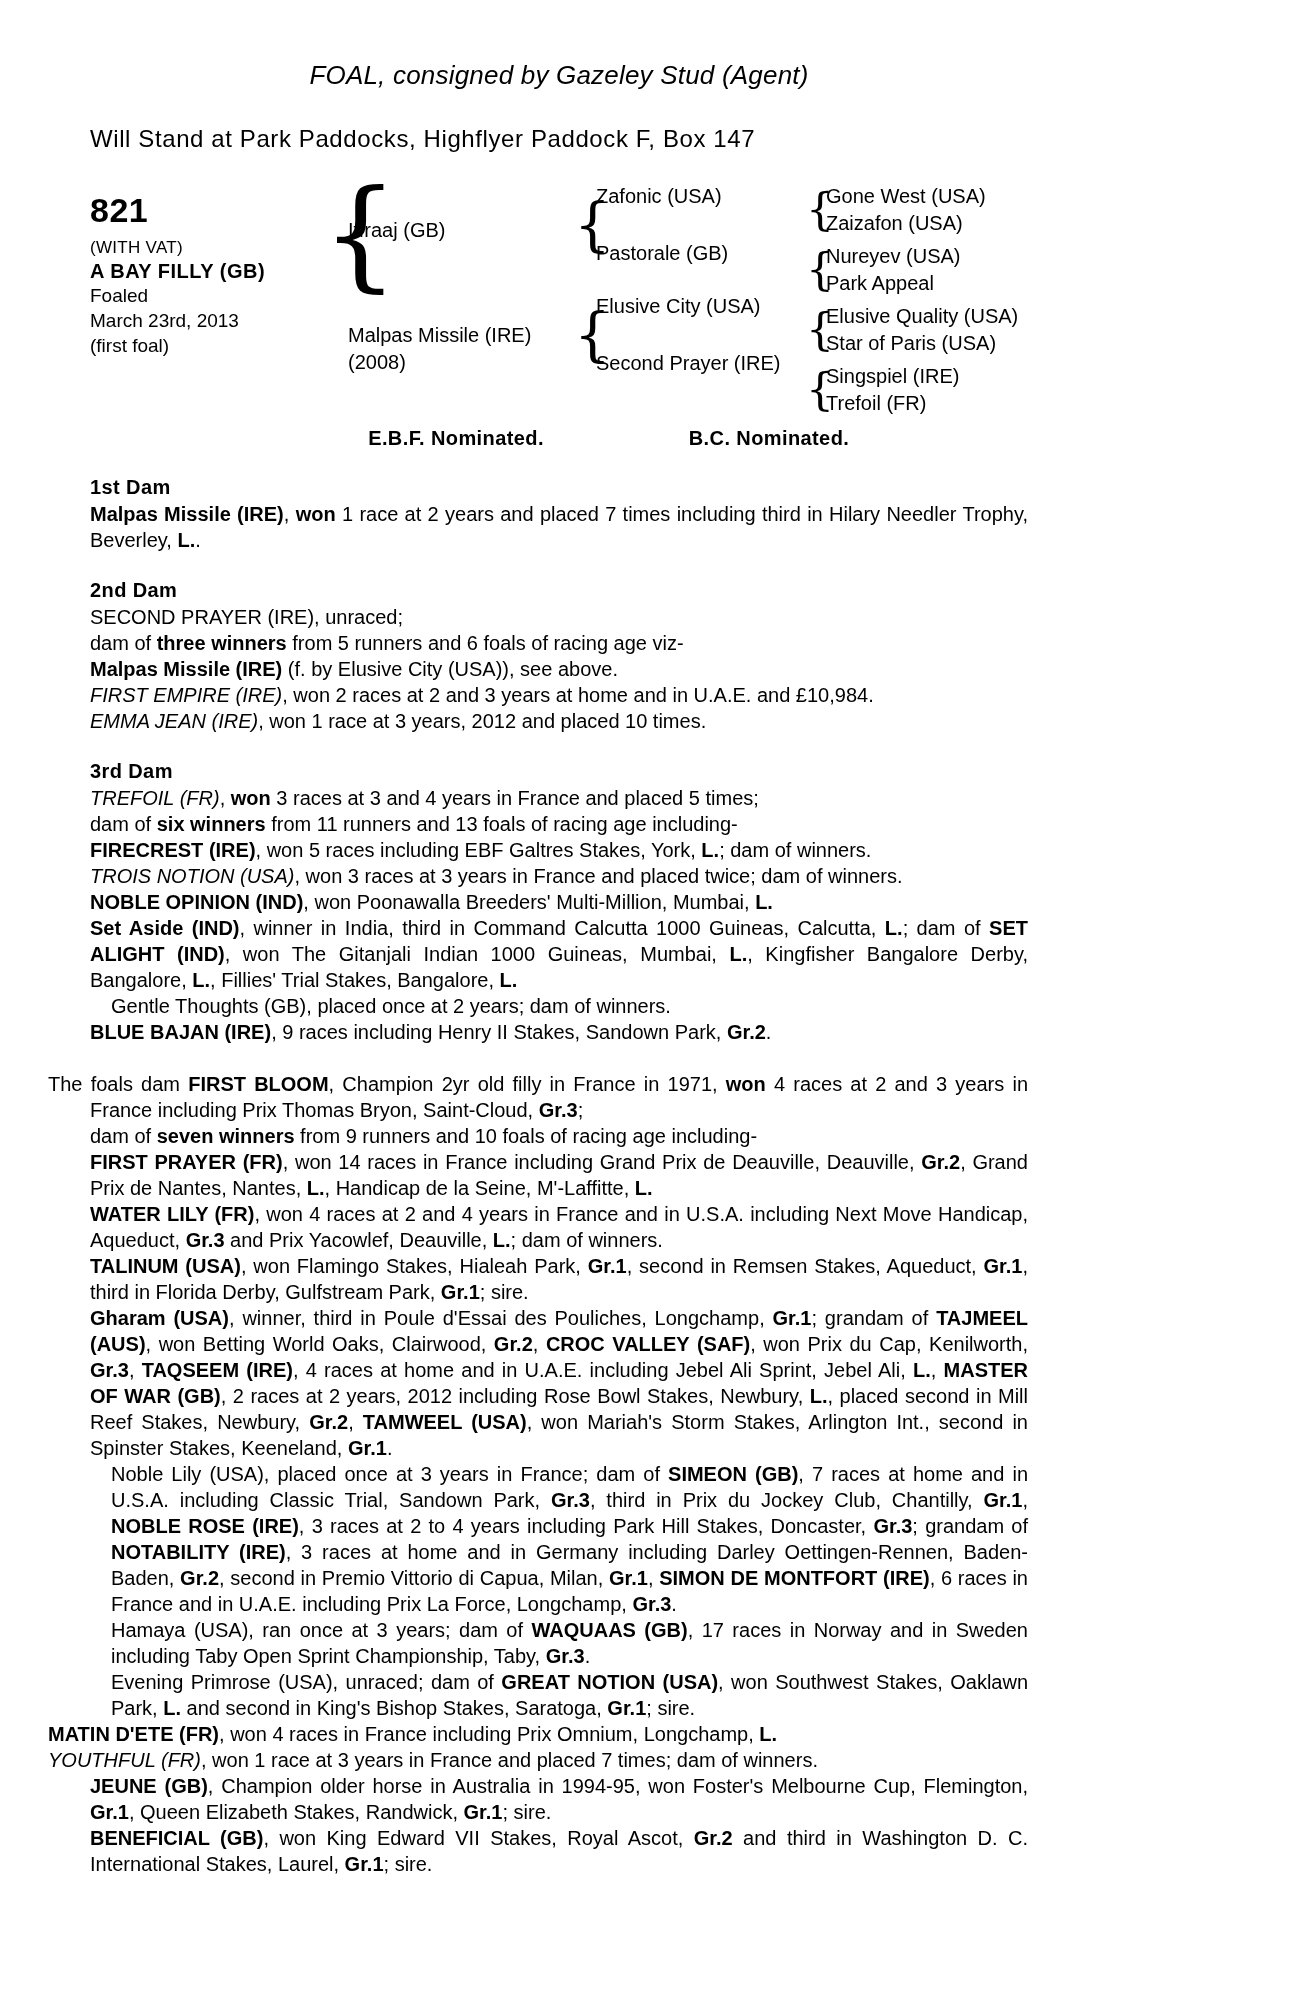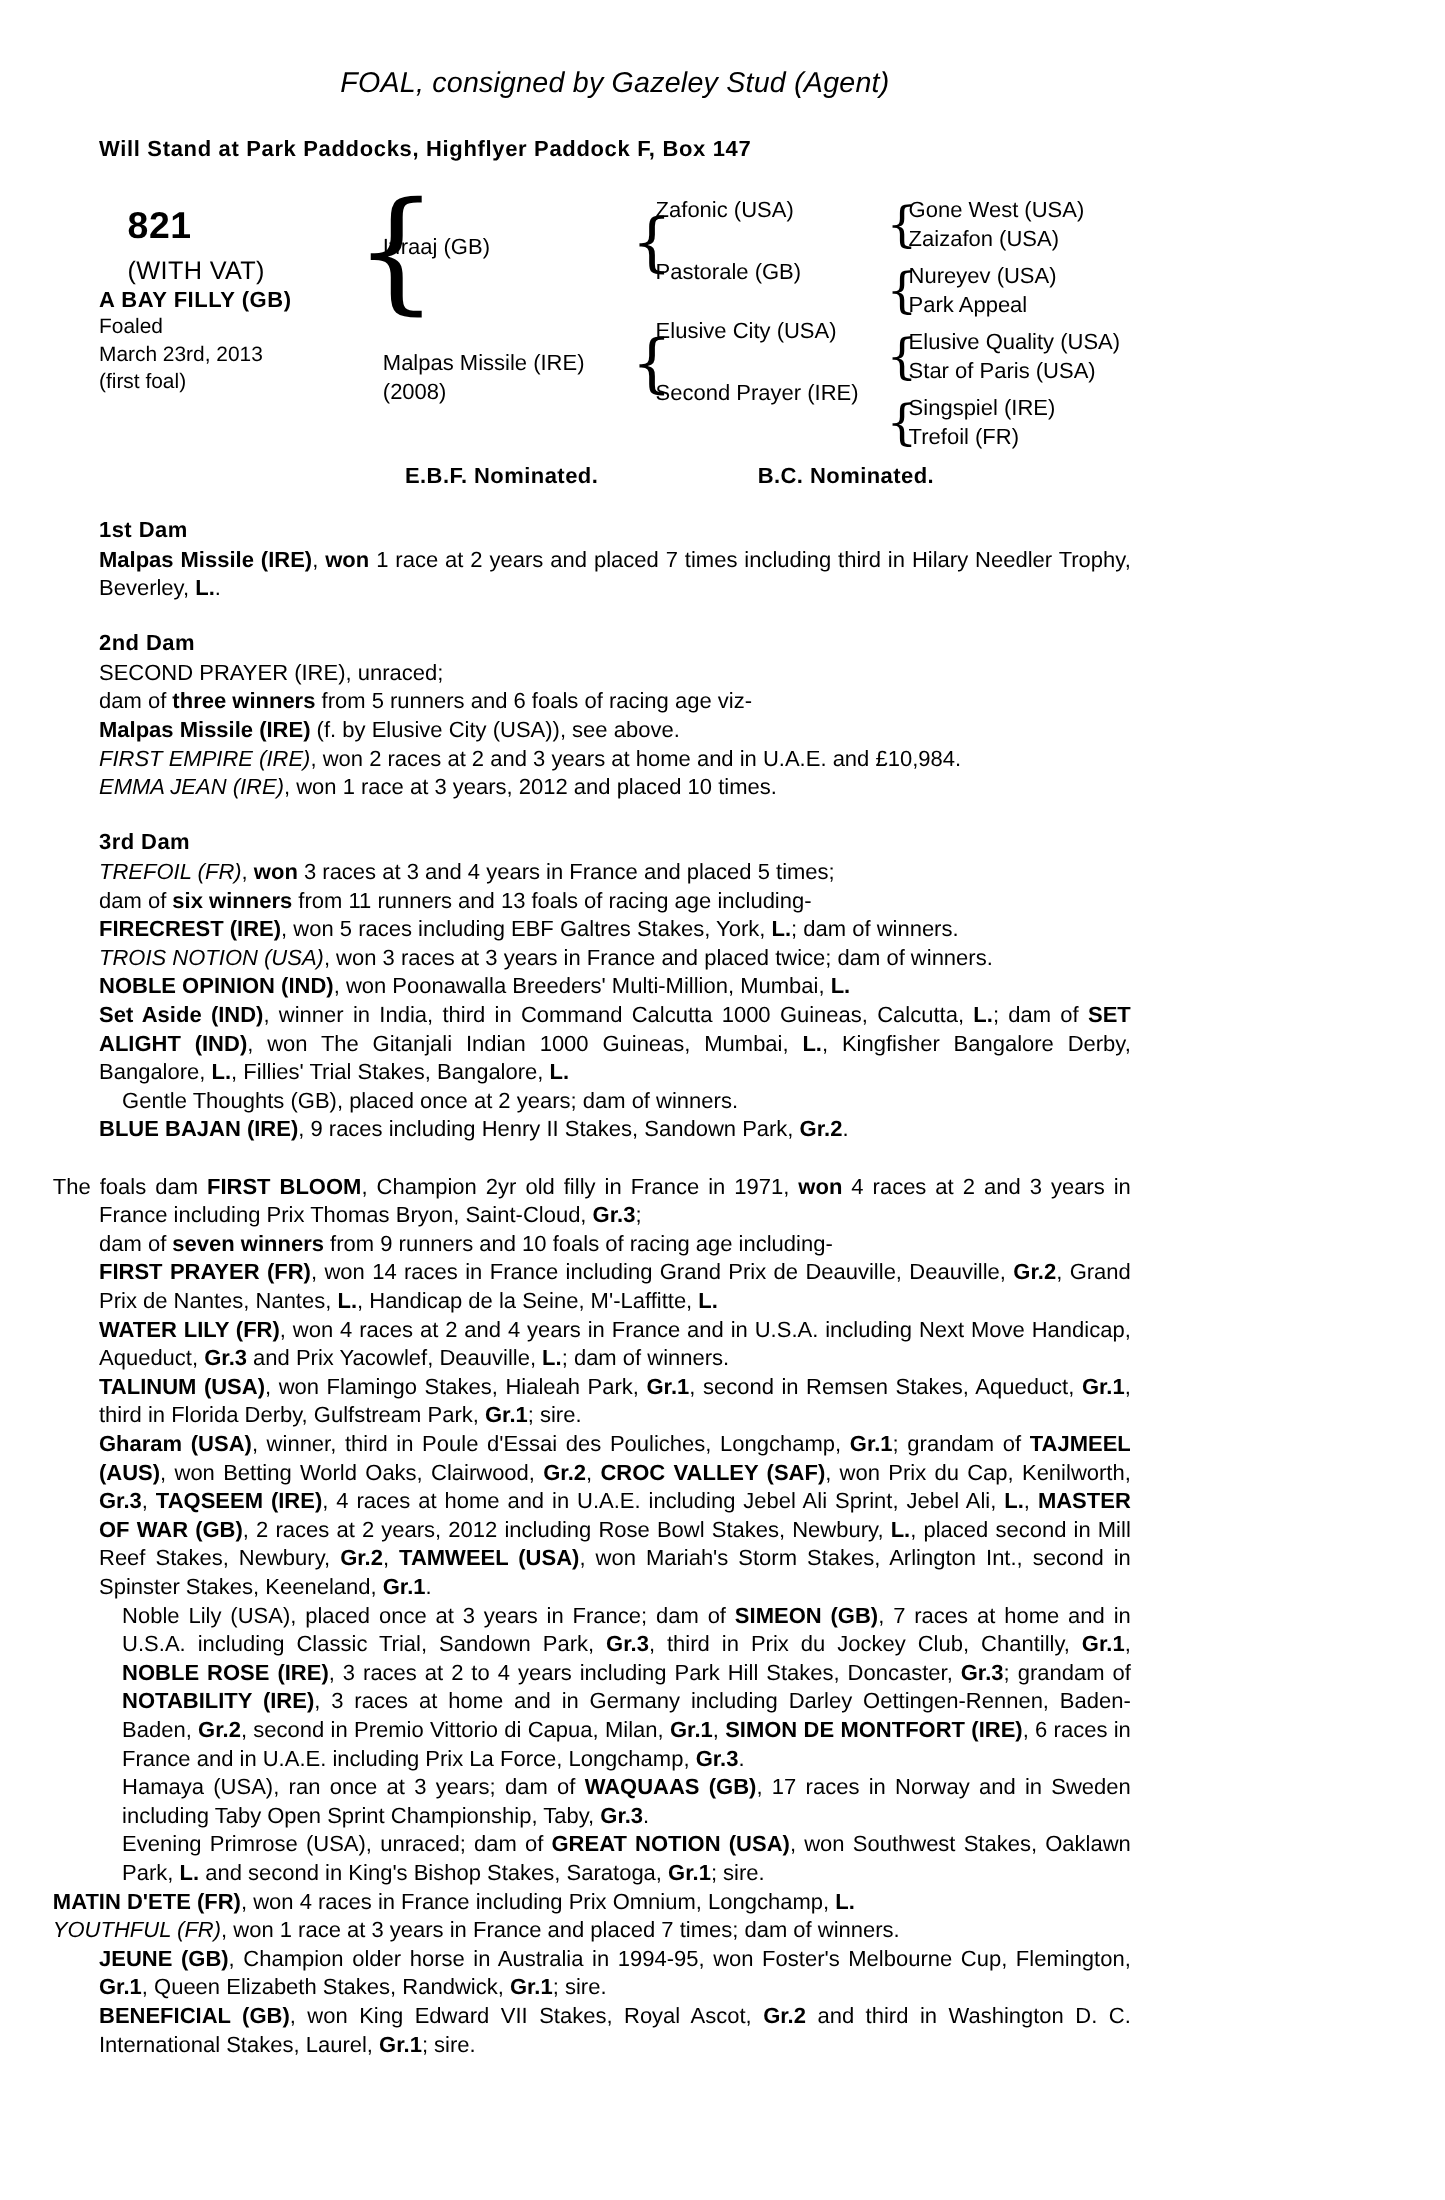--- a/index.html
+++ b/index.html
@@ -19,22 +19,22 @@
     padding: 60px 90px 40px 90px;
   }
   .consignor {
     text-align: center;
     font-style: italic;
     font-size: 26px;
     letter-spacing: 0.2px;
     margin-bottom: 34px;
   }
   .standing {
-    font-weight: bold;
-    font-size: 20px;
+    font-weight: normal;
+    font-size: 24px;
     letter-spacing: 0.6px;
     margin-bottom: 30px;
   }
 
   
   .ped {
     display: flex;
     align-items: flex-start;
     margin-bottom: 4px;
   }
@@ -48,23 +48,22 @@
     align-items: baseline;
     gap: 8px;
     flex-direction: column;
   }
   .lot-no {
     font-size: 34px;
     font-weight: bold;
     letter-spacing: 0.5px;
   }
   .vat {
-    font-size: 23px;
+    font-size: 17px;
     letter-spacing: 0.3px;
-    margin-left: 26px;
   }
   .sex-line {
     font-size: 20px;
     font-weight: bold;
     letter-spacing: 0.5px;
     margin-top: 2px;
   }
   .detail-line {
     font-size: 19px;
     line-height: 1.32;

